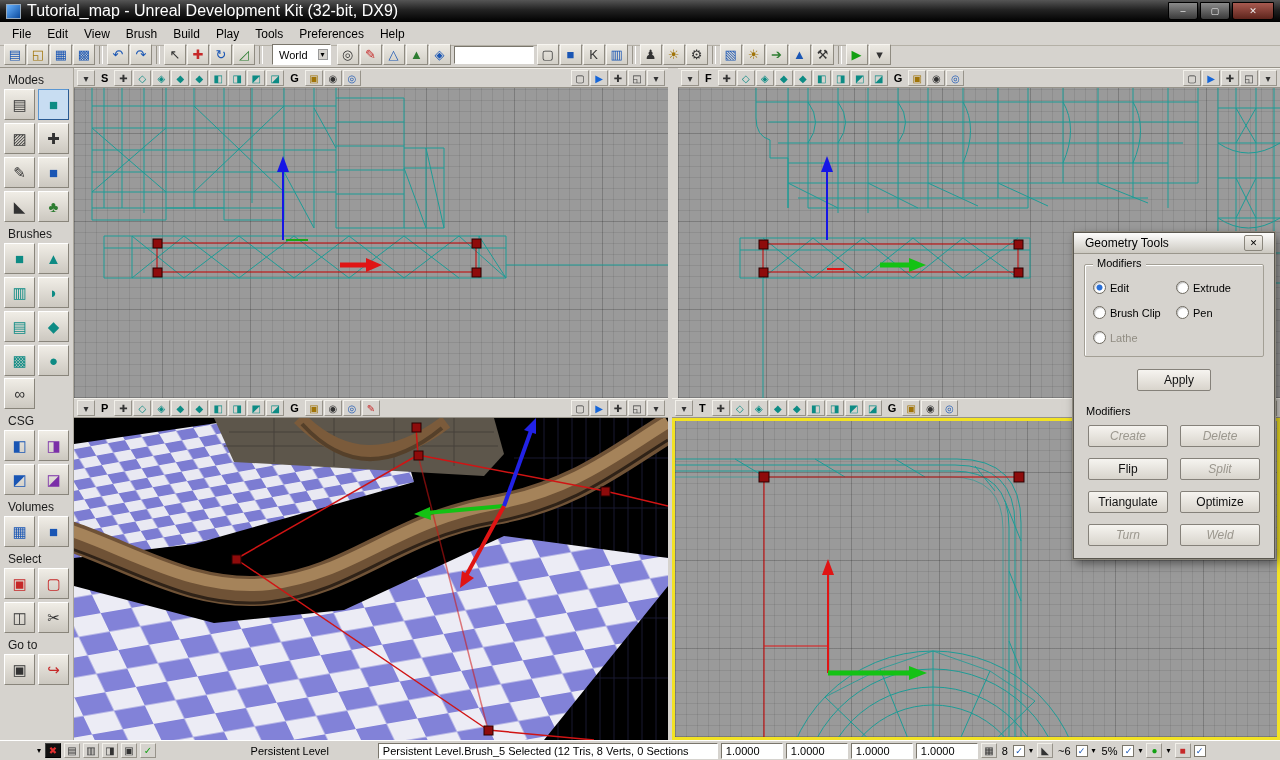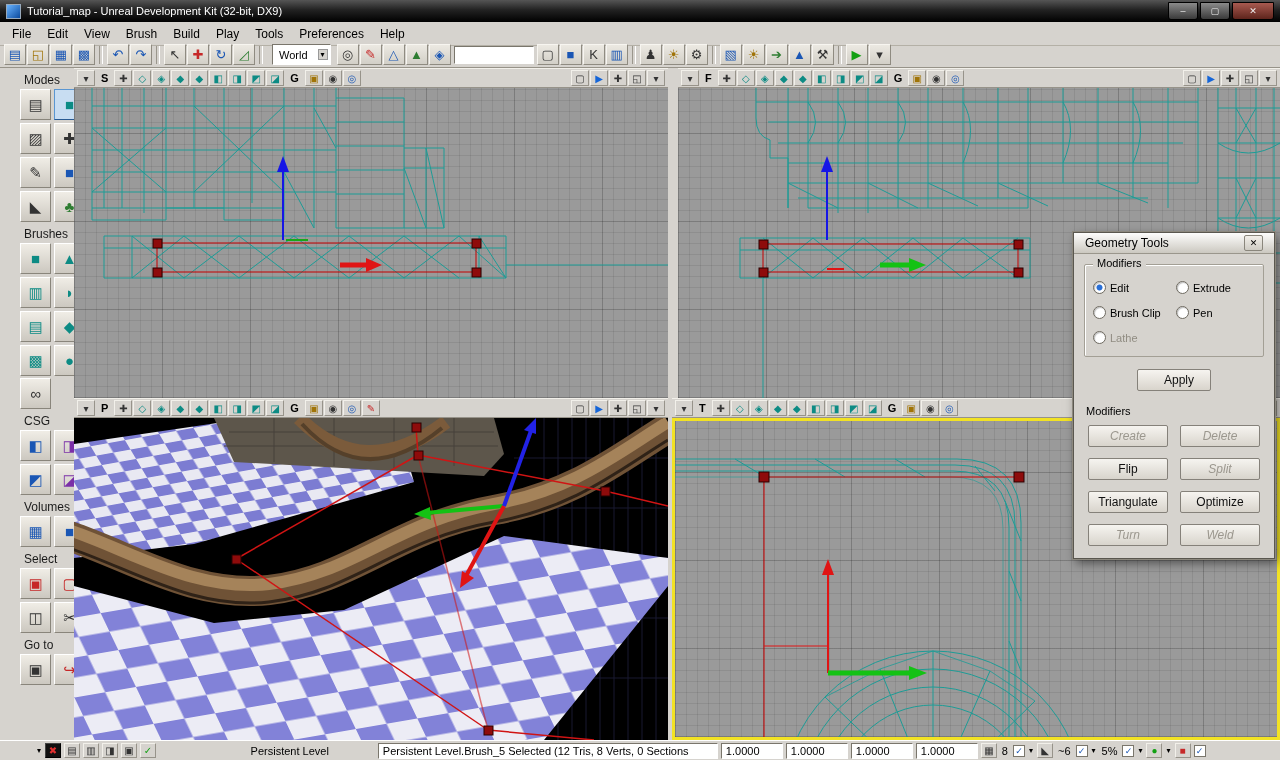--- a/index.html
+++ b/index.html
@@ -5,21 +5,21 @@
   html,body{margin:0;padding:0;}
   body{width:1280px;height:760px;position:relative;overflow:hidden;background:#d6d3ce;
        font-family:"Liberation Sans",sans-serif;font-size:12px;color:#000;}
 
   
   .titlebar{position:absolute;left:0;top:0;width:1280px;height:22px;box-sizing:border-box;
     background:linear-gradient(#555 0%,#222 45%,#000 100%);color:#fff;
     display:flex;align-items:center;padding:0 6px;}
   .app-icon{width:13px;height:13px;background:linear-gradient(135deg,#6ab4ff,#0a4a9e);
     border:1px solid #9ab;margin-right:6px;flex:0 0 auto;}
-  .titlebar .ttl{flex:1;font-size:11px;white-space:nowrap;}
+  .titlebar .ttl{flex:1;font-size:16px;white-space:nowrap;}
   .winbtns{display:flex;gap:2px;}
   .winbtn{width:28px;height:16px;border:1px solid #000;border-radius:0 0 3px 3px;
     background:linear-gradient(#8a8a8a,#3a3a3a);color:#eee;font-size:9px;
     display:flex;align-items:center;justify-content:center;}
   .winbtn.close{width:40px;background:linear-gradient(#a85a50,#5e241c);}
 
   
   .menubar{position:absolute;left:0;top:22px;width:1280px;height:24px;box-sizing:border-box;
     background:#d6d3ce;border-bottom:1px solid #b4b0a6;display:flex;align-items:center;padding:0 4px;}
   .mi{padding:2px 8px;}
@@ -45,21 +45,21 @@
   .vtoolbar{position:absolute;height:20px;box-sizing:border-box;background:#d6d3ce;
     display:flex;align-items:center;gap:1px;padding:0 3px;
     border-top:1px solid #f2f0ea;border-bottom:1px solid #97938a;}
   .vico{width:18px;height:16px;box-sizing:border-box;display:inline-flex;align-items:center;justify-content:center;
     font-size:10px;background:#d6d3ce;border:1px solid;border-color:#f2f0ea #97938a #97938a #f2f0ea;}
   .vico.vl{width:auto;padding:0 4px;font-weight:bold;font-size:11px;background:none;border-color:transparent;}
   .vico.sp{flex:1;border:none;background:none;}
 
   
   .sidebar{position:absolute;left:0;top:68px;width:74px;height:672px;box-sizing:border-box;
-    background:#d6d3ce;border-right:1px solid #aaa69c;padding-top:2px;margin-left:16px;}
+    background:#d6d3ce;border-right:1px solid #aaa69c;padding-top:2px;}
   .side-label{font-size:12px;color:#1a1a1a;padding:3px 0 2px 8px;}
   .icon-grid{display:grid;grid-template-columns:31px 31px;gap:3px;justify-content:center;margin-bottom:2px;}
   .sicon{width:31px;height:31px;box-sizing:border-box;display:flex;align-items:center;justify-content:center;
     font-size:15px;background:linear-gradient(#f0ede6,#ccc8c0);
     border:1px solid;border-color:#fff #89857b #89857b #fff;}
   .sicon.checked{background:#c8ddf2;border-color:#5a96d2 #2a5a92 #2a5a92 #5a96d2;}
 
   
   .viewport{position:absolute;overflow:hidden;}
   .ortho{background-color:#9a9a9a;background-image:

